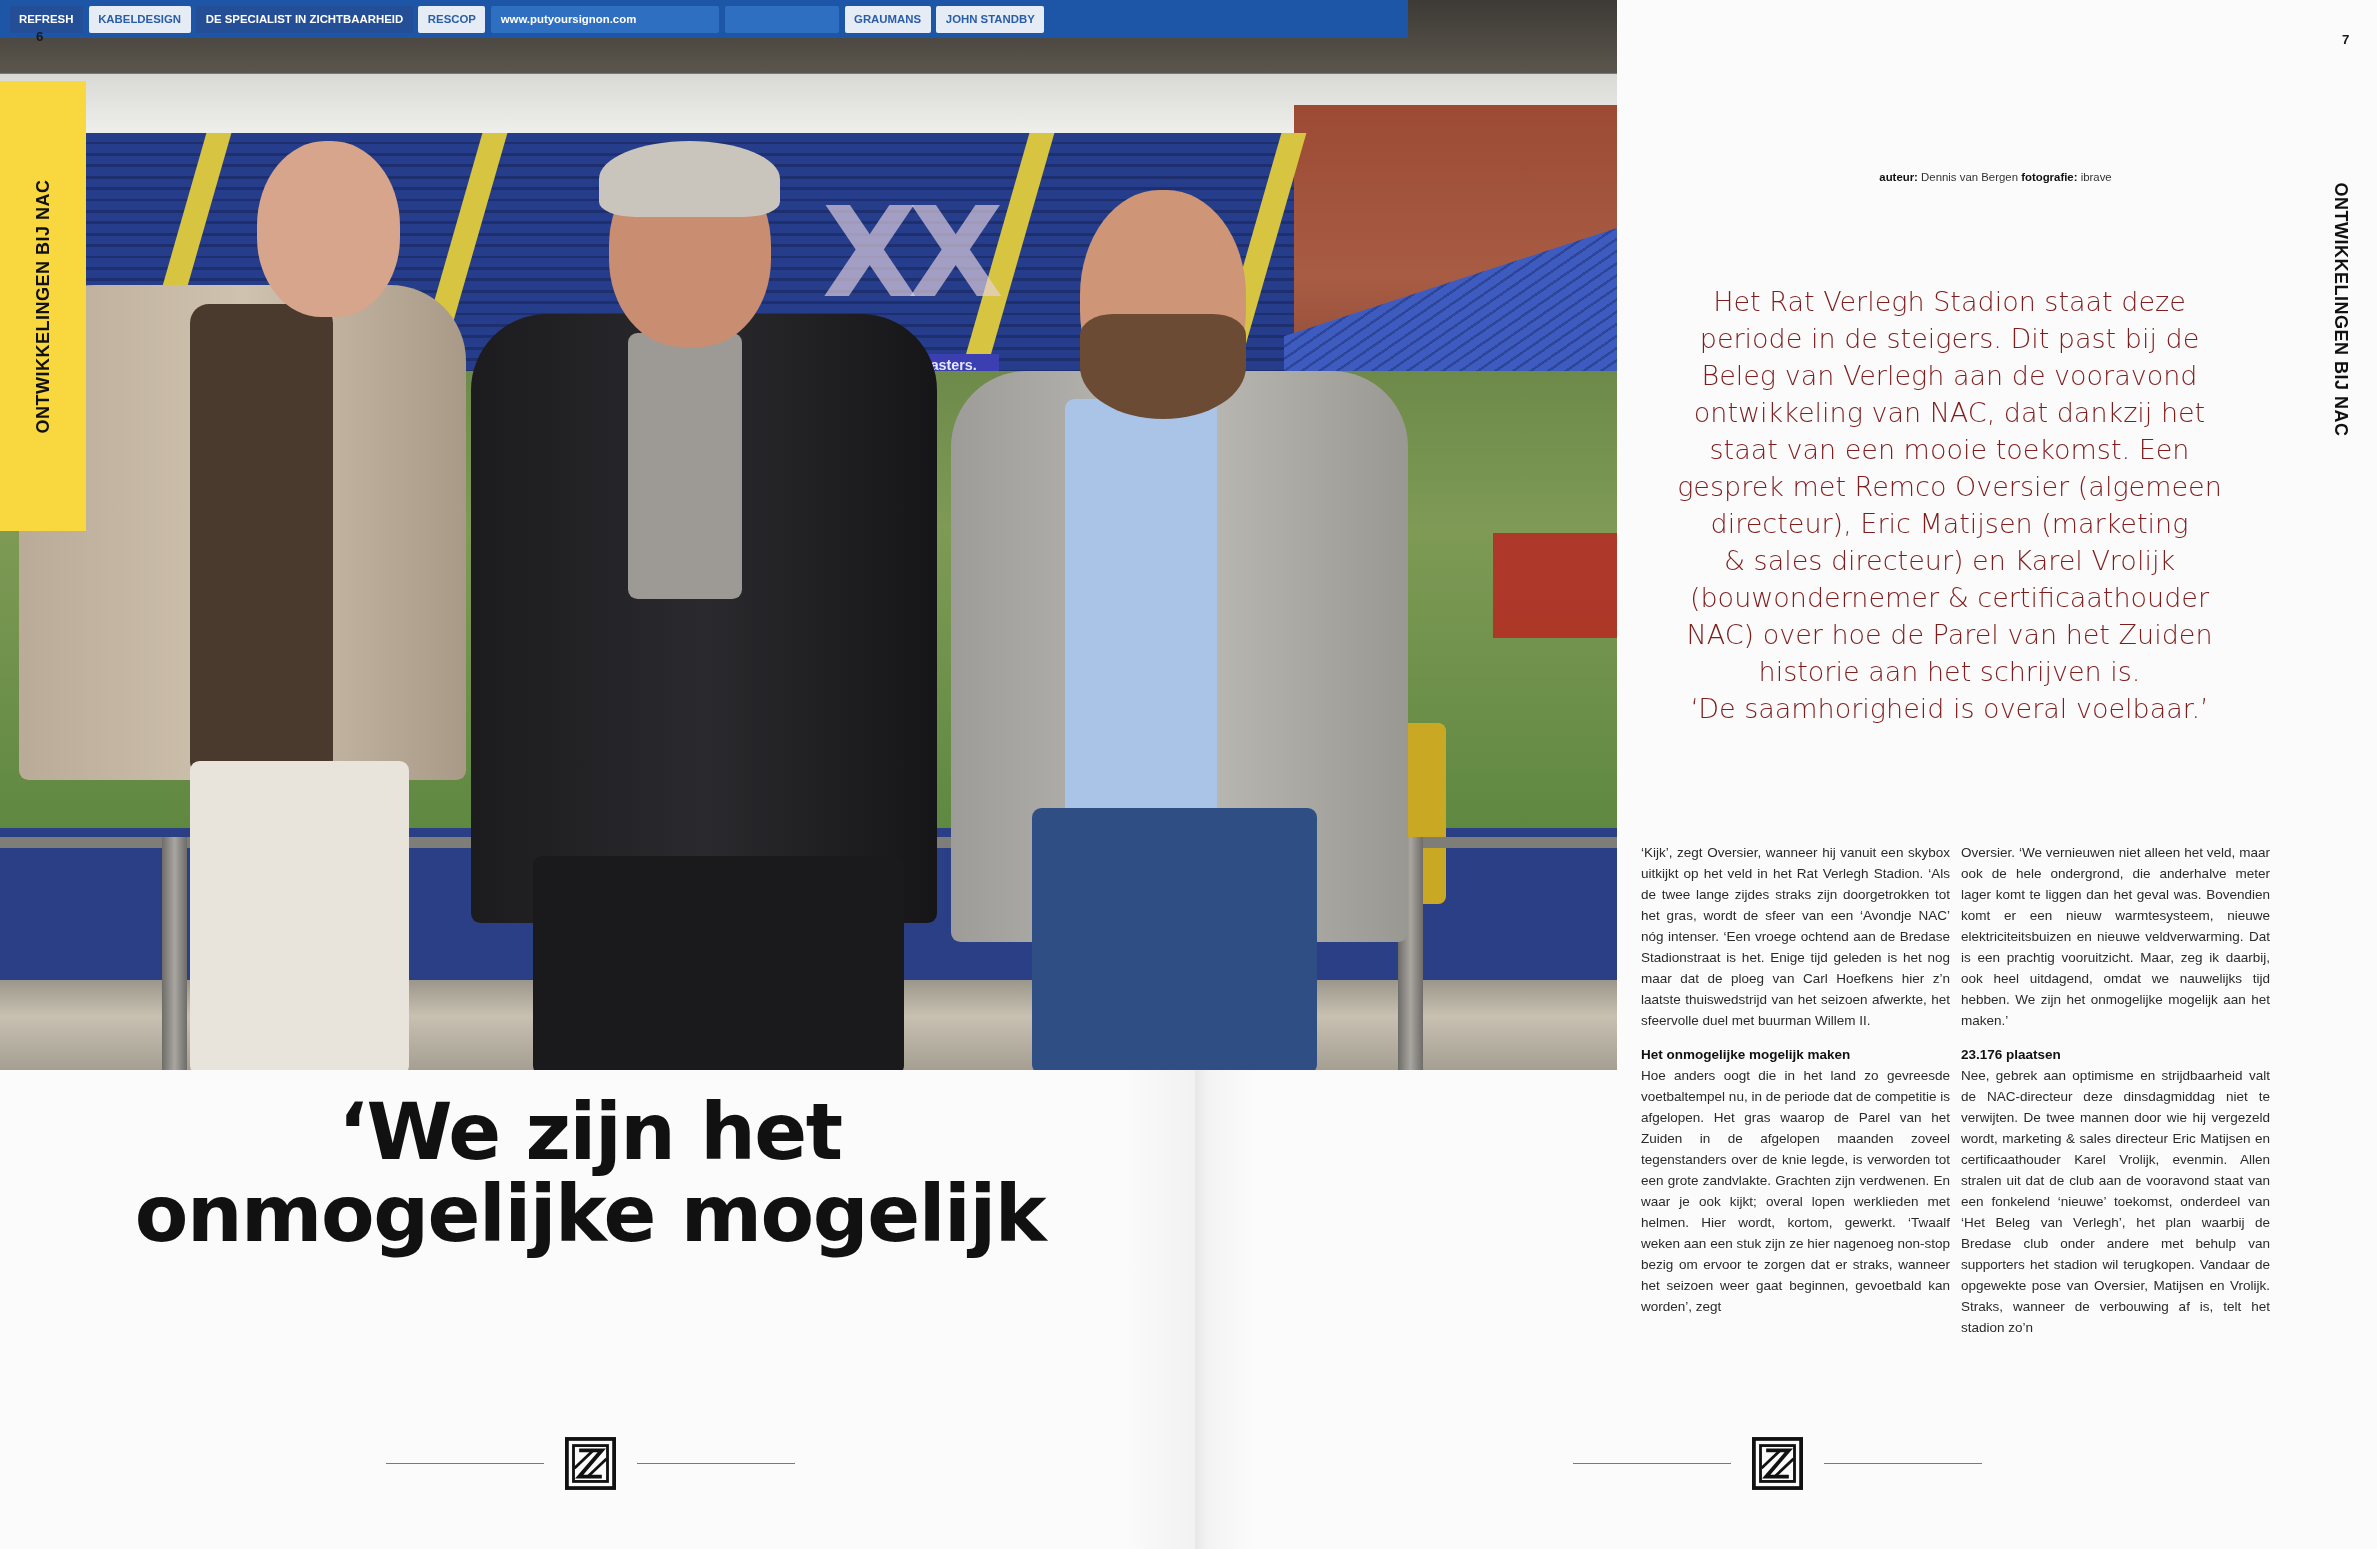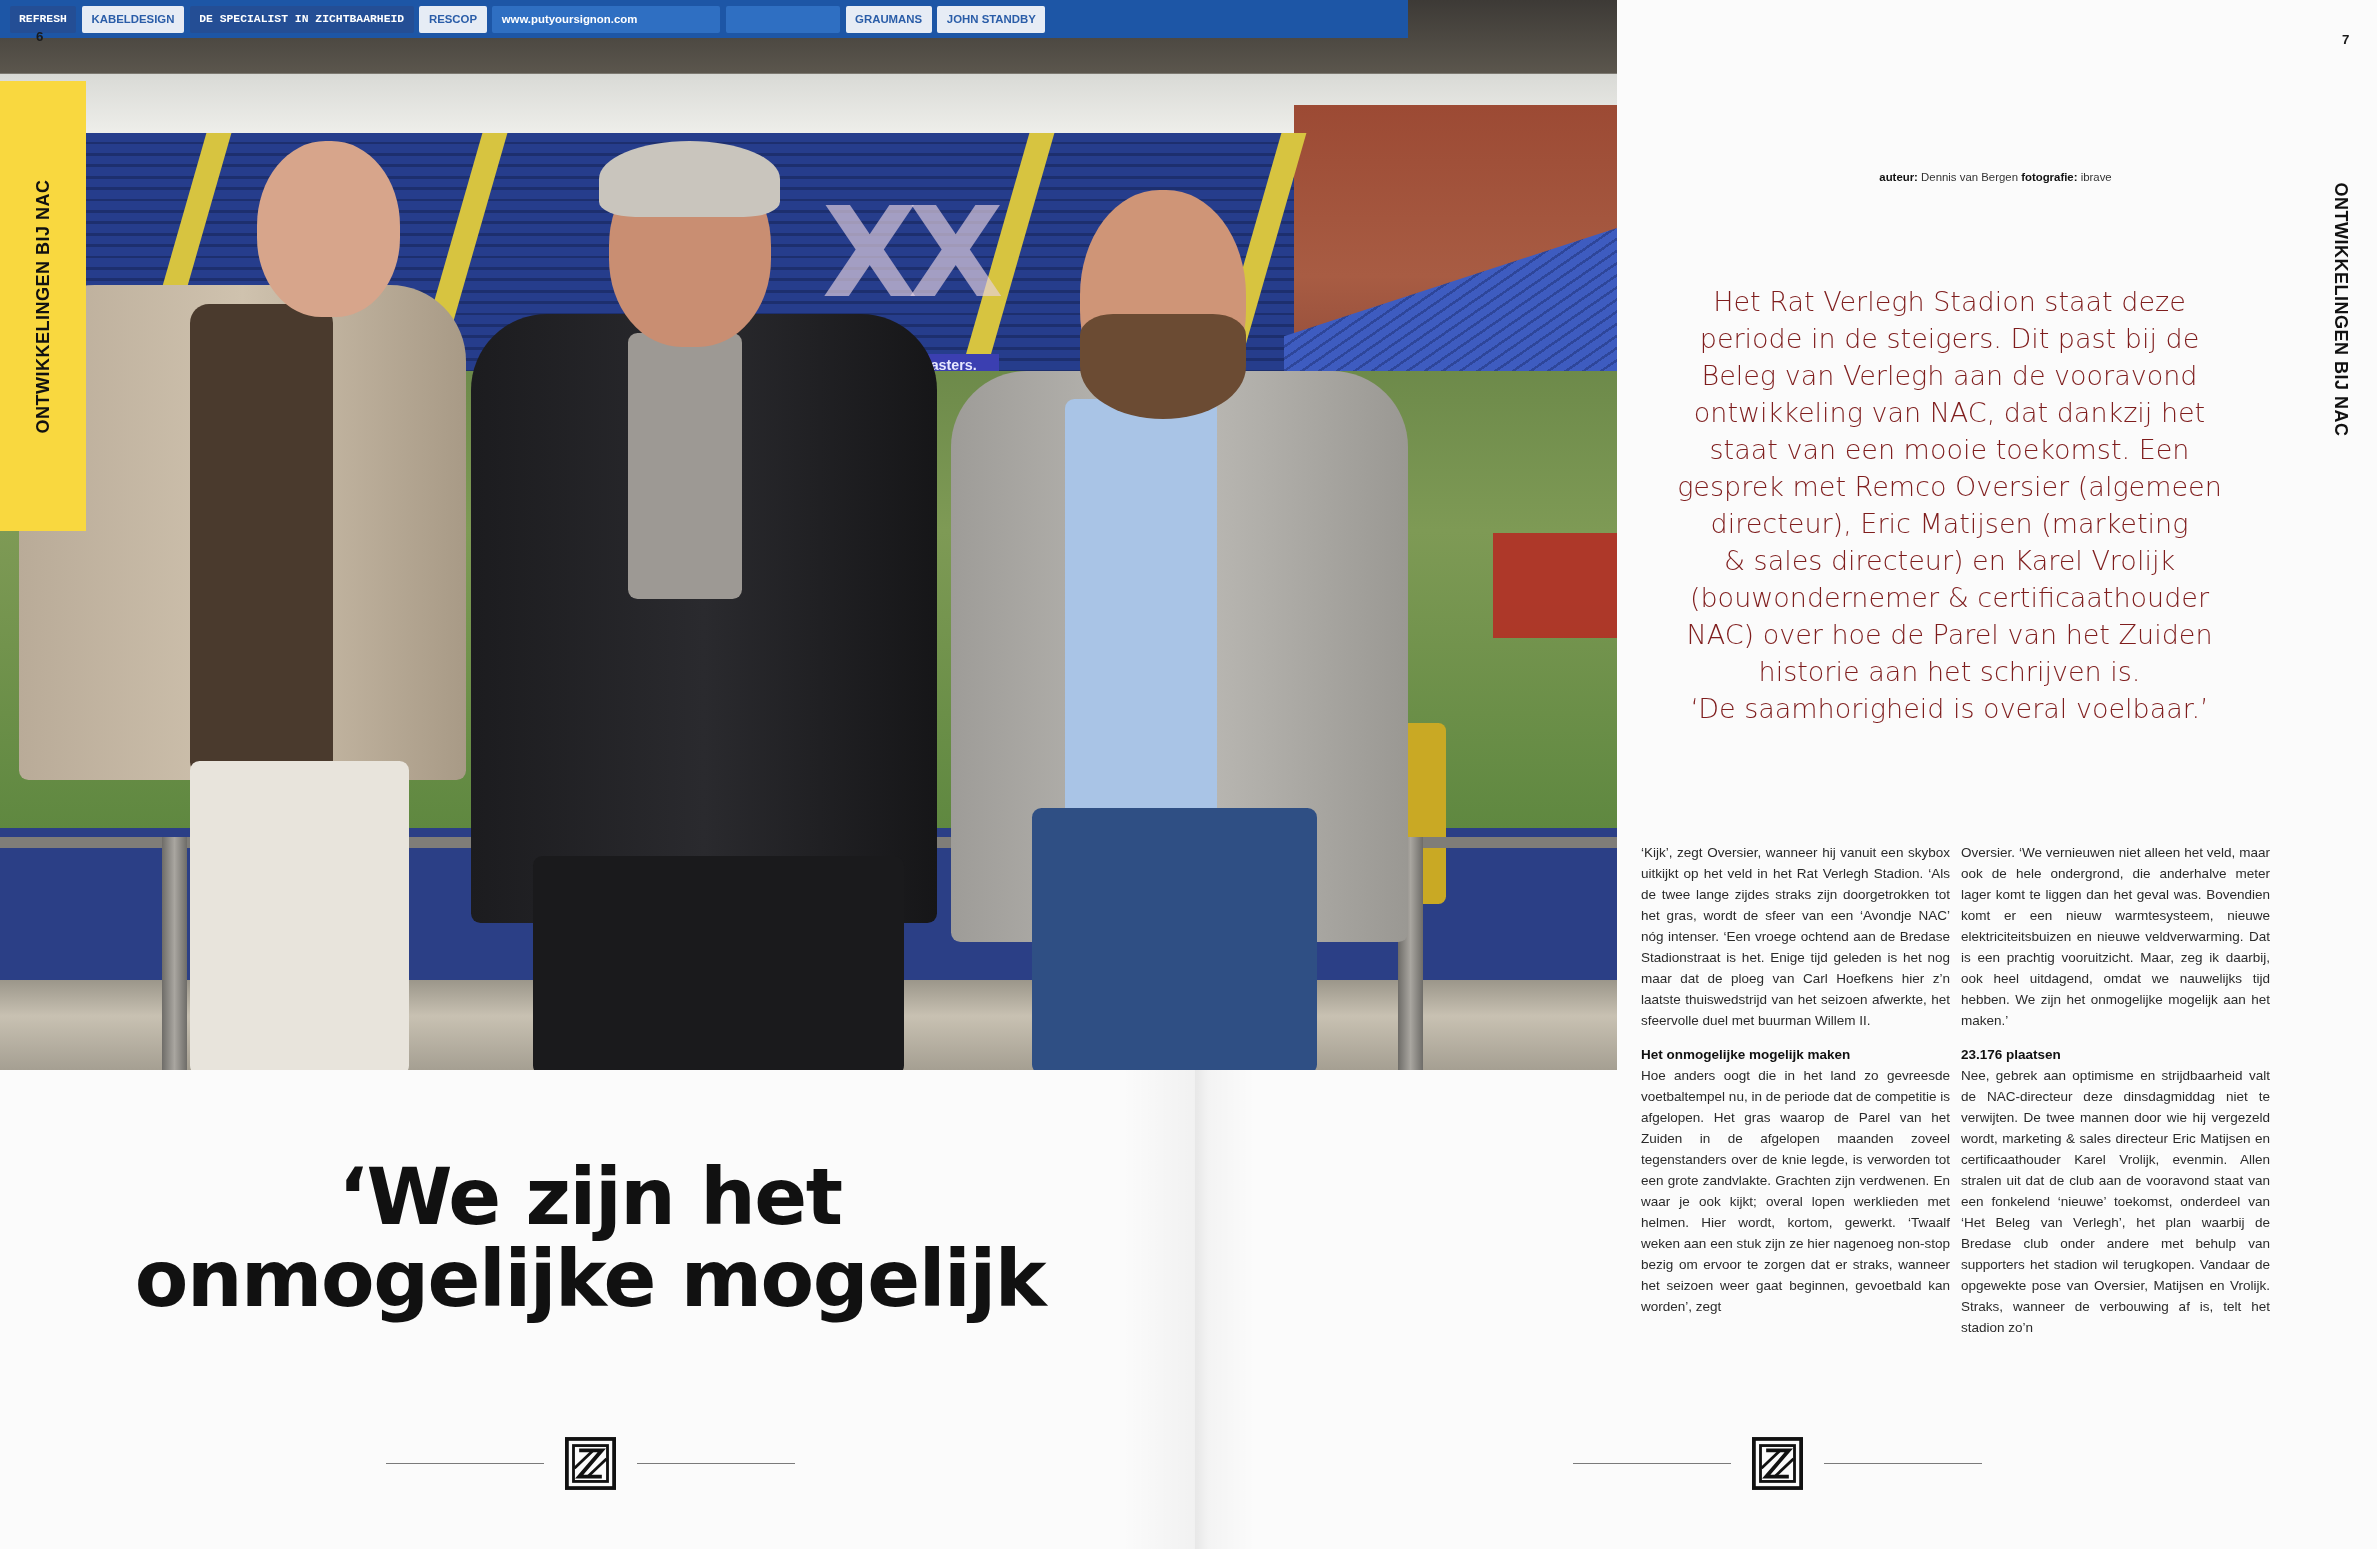--- a/index.html
+++ b/index.html
@@ -21,21 +21,21 @@
   
   .photo {
     position: absolute; left: 0; top: 0; width: 1617px; height: 1070px; overflow: hidden;
     background: #2b3f86;
   }
   .ph-roof { position: absolute; left: 0; top: 0; width: 1617px; height: 133px;
     background: linear-gradient(180deg, #3d3a36 0%, #5b564d 55%, #d9dad6 56%, #eeeeea 100%); }
   .ph-ads { position: absolute; left: 0; top: 0; width: 1408px; height: 38px; background: #1d56a6; display: flex; gap: 5.7px; padding: 5.7px 9.5px; box-sizing: border-box; }
   .ph-ad { height: 27px; border-radius: 1.9px; font: bold 11.4px "Liberation Sans", sans-serif; color: #fff; display: flex; align-items: center; padding: 0 9.5px; white-space: nowrap; }
   .ph-ad.light { background: #e6ecf5; color: #2a5da8; }
-  .ph-ad.dark { background: #244e95; font-family: Liberation Mono, monospace; }
+  .ph-ad.dark { background: #244e95; }
   .ph-ad.mid { background: #2f6fc2; }
   .ph-redbuilding { position: absolute; left: 1294px; top: 105px; width: 323px; height: 285px;
     background: linear-gradient(180deg, #9c4a34 0%, #a85c43 60%, #8f4a38 100%); }
   .ph-stand { position: absolute; left: 86px; top: 133px; width: 1531px; height: 238px;
     background: repeating-linear-gradient(180deg, #263d8c 0px, #263d8c 8.6px, #1d2f6e 8.6px, #1d2f6e 11.4px); }
   .ph-stand-right { position: absolute; left: 1284px; top: 228px; width: 333px; height: 209px;
     background: repeating-linear-gradient(160deg, #3e5cc0 0px, #3e5cc0 8.6px, #2e469a 8.6px, #2e469a 11.4px); transform: skewY(-18deg); transform-origin: right top; }
   .ph-yellowbar { position: absolute; width: 25px; height: 247px; background: #d7c440; top: 133px; transform: skewX(-16deg); }
   .ph-xx { position: absolute; left: 789px; top: 181px; font: bold 124px "DejaVu Sans", sans-serif; color: rgba(230,210,225,0.65); letter-spacing: -9.5px; margin-left: 33px; }
   .ph-banner { position: absolute; left: 856px; top: 354px; width: 143px; height: 21px; background: #3b3fb1; color: #e7e8ff; font: bold 14.3px "Liberation Sans", sans-serif; display: flex; align-items: center; justify-content: center; }
@@ -64,21 +64,21 @@
   }
   .section-tab .vertical-label { transform: rotate(-90deg); }
   .right-vertical {
     position: absolute; left: 2321px; top: 181px; width: 38px; height: 257px;
     display: flex; align-items: center; justify-content: center;
   }
   .right-vertical .vertical-label { transform: rotate(90deg); }
 
   
   .headline {
-    position: absolute; left: 124px; top: 1156px; width: 932px;
+    position: absolute; left: 124px; top: 1091px; width: 932px;
     text-align: center; font: 900 78px/82px "DejaVu Sans", sans-serif; letter-spacing: -1.4px; color: #111;
     font-weight: bold;
   }
   .headline span { display: block; }
 
   
   .ornament { position: absolute; display: flex; align-items: center; }
   .ornament .line { width: 158px; height: 1.9px; background: #7a7a7a; }
   .ornament .logo { width: 51px; height: 53px; margin: 0 21px; }
 

